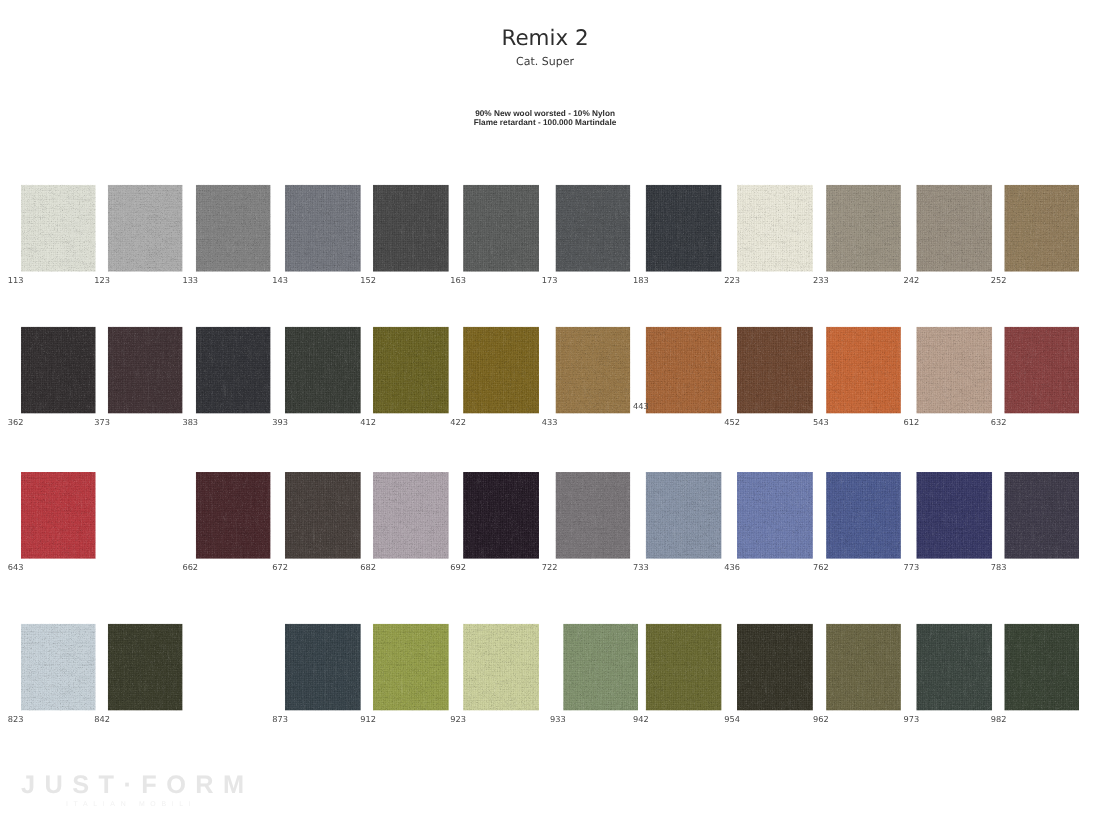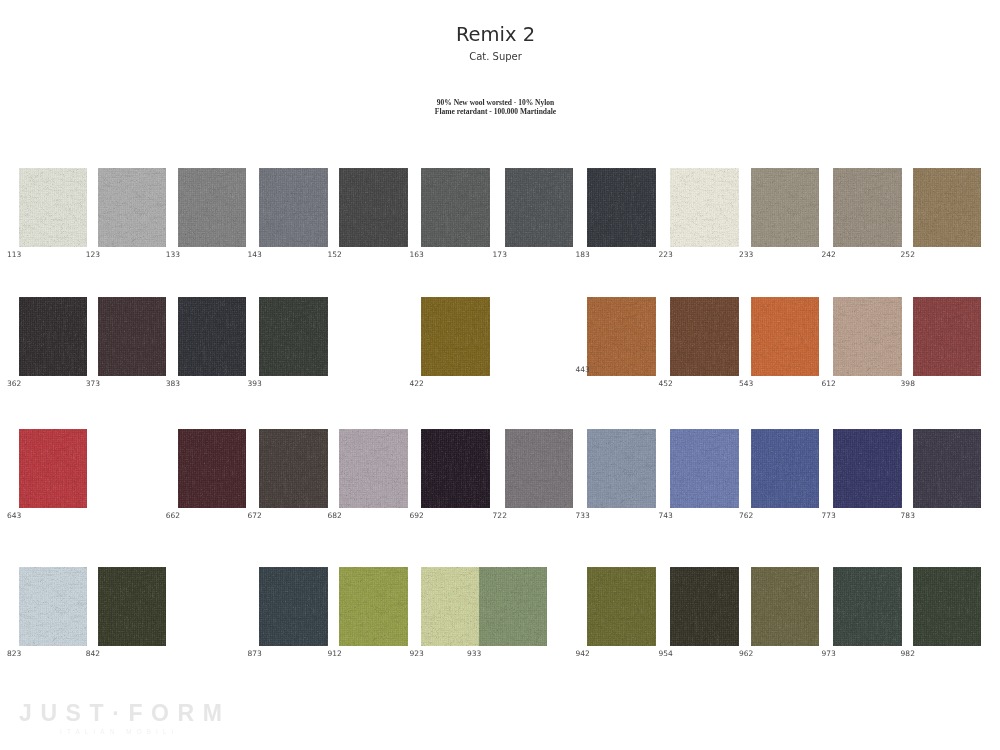--- a/index.html
+++ b/index.html
@@ -7,21 +7,21 @@
   body{width:1000px;height:750px;background:#ffffff;
        font-family:"DejaVu Sans",sans-serif;overflow:hidden;}
   .fxdefs{position:absolute;left:0;top:0;width:0;height:0;overflow:hidden;}
   .page{position:relative;width:1000px;height:750px;background:#ffffff;}
   .title,.subtitle,.comp,.lbl,.brand,.tagline{transform:translateZ(0);}
   .title{position:absolute;left:0;top:25px;width:991px;text-align:center;
          font-size:19.5px;color:#2e2e2e;font-weight:400;line-height:1;}
   .subtitle{position:absolute;left:0;top:52px;width:991px;text-align:center;
          font-size:10px;color:#3a3a3a;font-weight:400;line-height:1;}
   .comp{position:absolute;left:0;top:98px;width:991px;text-align:center;
-        font-family:Liberation Serif, serif;
+        font-family:Liberation Sans, sans-serif;
         font-size:7.5px;color:#2e2e2e;line-height:9.2px;font-weight:700;}
   .grid{position:absolute;left:0;top:0;width:1000px;height:750px;}
   .cell{position:absolute;}
   .sw{position:absolute;left:0;top:0;overflow:hidden;}
   .base,.nd,.nl,.wd,.wl,.gx{position:absolute;left:0;top:0;right:0;bottom:0;}
   .gx{background:
     repeating-linear-gradient(90deg, rgba(255,255,255,.022) 0px, rgba(255,255,255,.022) 1px,
                                      rgba(0,0,0,.022) 1px, rgba(0,0,0,.022) 2px),
     repeating-linear-gradient(0deg,  rgba(255,255,255,.018) 0px, rgba(255,255,255,.018) 1px,
                                      rgba(0,0,0,.018) 1px, rgba(0,0,0,.018) 2px);}
@@ -300,31 +300,53 @@
         <div class="sw" style="width:68.2px;height:79px">
           <div class="base" style="background: rgb(55, 59, 53);"></div>
           <div class="wd"></div>
           <div class="wl"></div>
           <div class="nd"></div>
           <div class="nl"></div>
           <div class="gx"></div>
         </div>
         <div class="lbl" style="top:82.8px">393</div>
       </div>
+<div class="cell v1" style="left:339.4px;top:297px;width:68.2px;height:79px">
+        <div class="sw" style="width:68.2px;height:79px">
+          <div class="base" style="background: rgb(105, 98, 34);"></div>
+          <div class="wd"></div>
+          <div class="wl"></div>
+          <div class="nd"></div>
+          <div class="nl"></div>
+          <div class="gx"></div>
+        </div>
+        <div class="lbl" style="top:82.8px">412</div>
+      </div>
 <div class="cell v0" style="left:421.4px;top:297px;width:68.2px;height:79px">
         <div class="sw" style="width:68.2px;height:79px">
           <div class="base" style="background: rgb(123, 100, 30);"></div>
           <div class="wd"></div>
           <div class="wl"></div>
           <div class="nd"></div>
           <div class="nl"></div>
           <div class="gx"></div>
         </div>
         <div class="lbl" style="top:82.8px">422</div>
       </div>
+<div class="cell v3" style="left:504.6px;top:297px;width:68.2px;height:79px">
+        <div class="sw" style="width:68.2px;height:79px">
+          <div class="base" style="background: rgb(152, 119, 70);"></div>
+          <div class="wd"></div>
+          <div class="wl"></div>
+          <div class="nd"></div>
+          <div class="nl"></div>
+          <div class="gx"></div>
+        </div>
+        <div class="lbl" style="top:82.8px">433</div>
+      </div>
 <div class="cell v2" style="left:587.4px;top:297px;width:68.2px;height:79px">
         <div class="sw" style="width:68.2px;height:79px">
           <div class="base" style="background: rgb(167, 101, 55);"></div>
           <div class="wd"></div>
           <div class="wl"></div>
           <div class="nd"></div>
           <div class="nl"></div>
           <div class="gx"></div>
         </div>
         <div class="lbl" style="top:69px">443</div>
@@ -364,21 +386,21 @@
       </div>
 <div class="cell v2" style="left:912.6px;top:297px;width:68.2px;height:79px">
         <div class="sw" style="width:68.2px;height:79px">
           <div class="base" style="background: rgb(136, 63, 63);"></div>
           <div class="wd"></div>
           <div class="wl"></div>
           <div class="nd"></div>
           <div class="nl"></div>
           <div class="gx"></div>
         </div>
-        <div class="lbl" style="top:82.8px">398</div>
+        <div class="lbl" style="top:82.8px">632</div>
       </div>
 <div class="cell v2" style="left:19.0px;top:429px;width:68.2px;height:79px">
         <div class="sw" style="width:68.2px;height:79px">
           <div class="base" style="background: rgb(185, 55, 62);"></div>
           <div class="wd"></div>
           <div class="wl"></div>
           <div class="nd"></div>
           <div class="nl"></div>
           <div class="gx"></div>
         </div>
@@ -452,21 +474,21 @@
       </div>
 <div class="cell v2" style="left:670.4px;top:429px;width:68.2px;height:79px">
         <div class="sw" style="width:68.2px;height:79px">
           <div class="base" style="background: rgb(109, 123, 175);"></div>
           <div class="wd"></div>
           <div class="wl"></div>
           <div class="nd"></div>
           <div class="nl"></div>
           <div class="gx"></div>
         </div>
-        <div class="lbl" style="top:82.8px">743</div>
+        <div class="lbl" style="top:82.8px">436</div>
       </div>
 <div class="cell v1" style="left:751.0px;top:429px;width:68.2px;height:79px">
         <div class="sw" style="width:68.2px;height:79px">
           <div class="base" style="background: rgb(75, 90, 145);"></div>
           <div class="wd"></div>
           <div class="wl"></div>
           <div class="nd"></div>
           <div class="nl"></div>
           <div class="gx"></div>
         </div>
@@ -542,21 +564,21 @@
         <div class="sw" style="width:68.2px;height:79px">
           <div class="base" style="background: rgb(205, 210, 157);"></div>
           <div class="wd"></div>
           <div class="wl"></div>
           <div class="nd"></div>
           <div class="nl"></div>
           <div class="gx"></div>
         </div>
         <div class="lbl" style="top:82.8px">923</div>
       </div>
-<div class="cell v1" style="left:479px;top:567px;width:68.2px;height:89px">
+<div class="cell v1" style="left:512px;top:567px;width:68.2px;height:89px">
         <div class="sw" style="width:68.2px;height:79px">
           <div class="base" style="background: rgb(127, 145, 108);"></div>
           <div class="wd"></div>
           <div class="wl"></div>
           <div class="nd"></div>
           <div class="nl"></div>
           <div class="gx"></div>
         </div>
         <div class="lbl" style="top:82.8px">933</div>
       </div>

